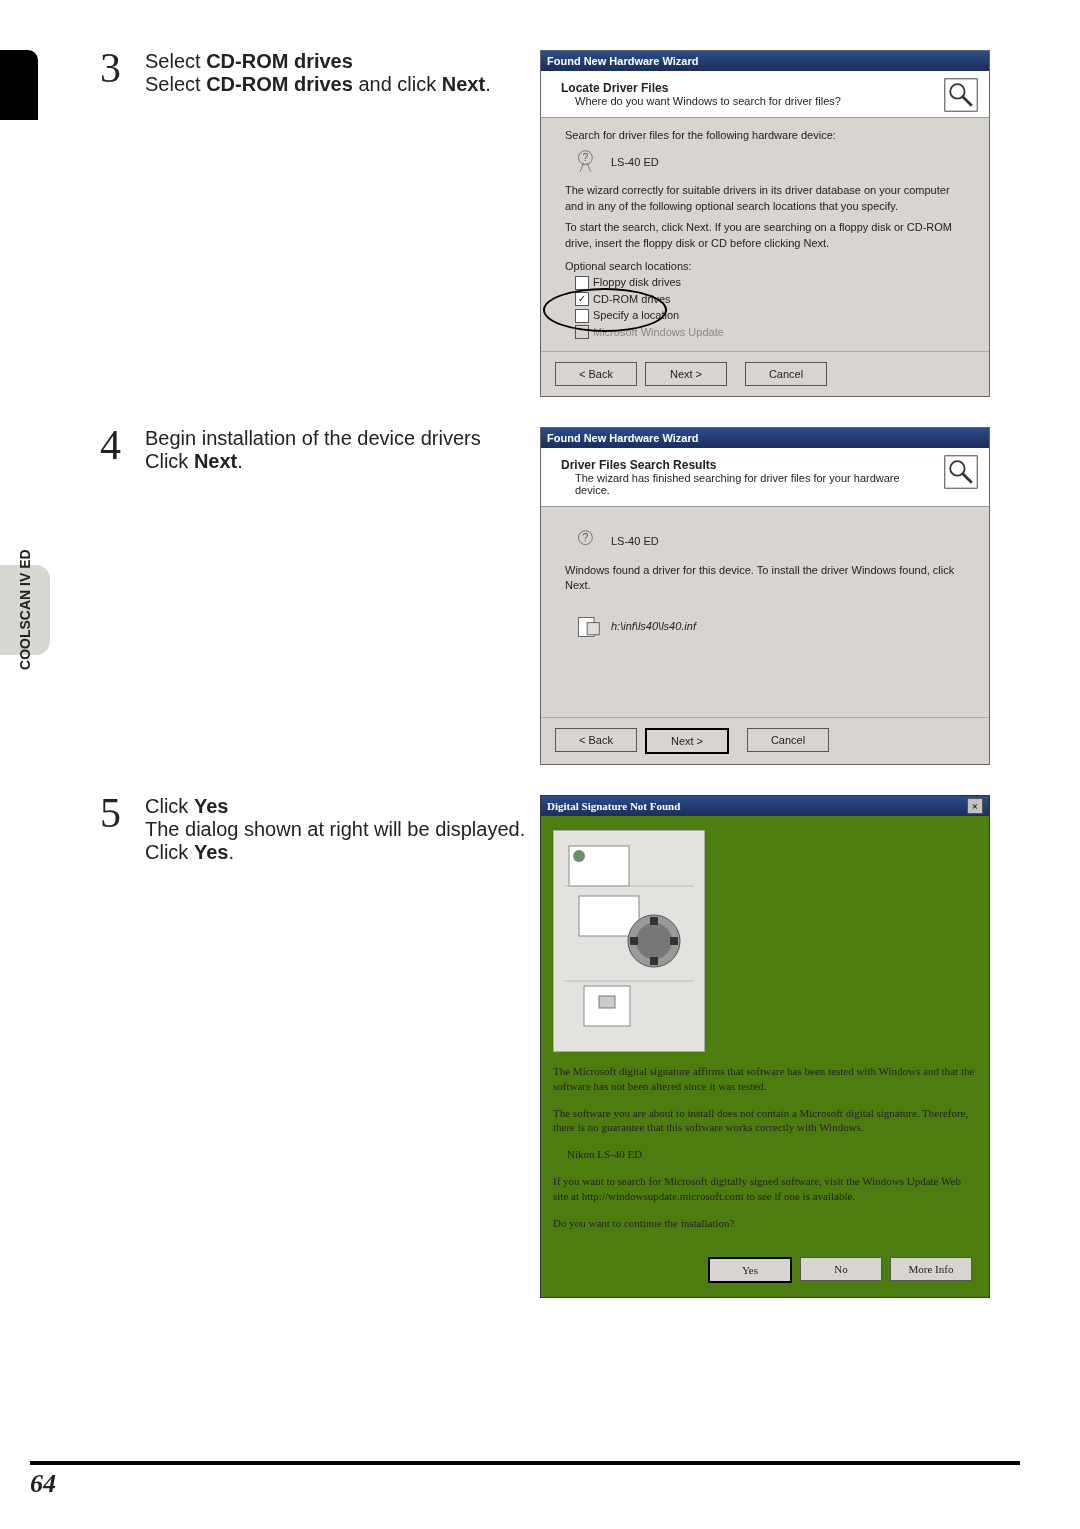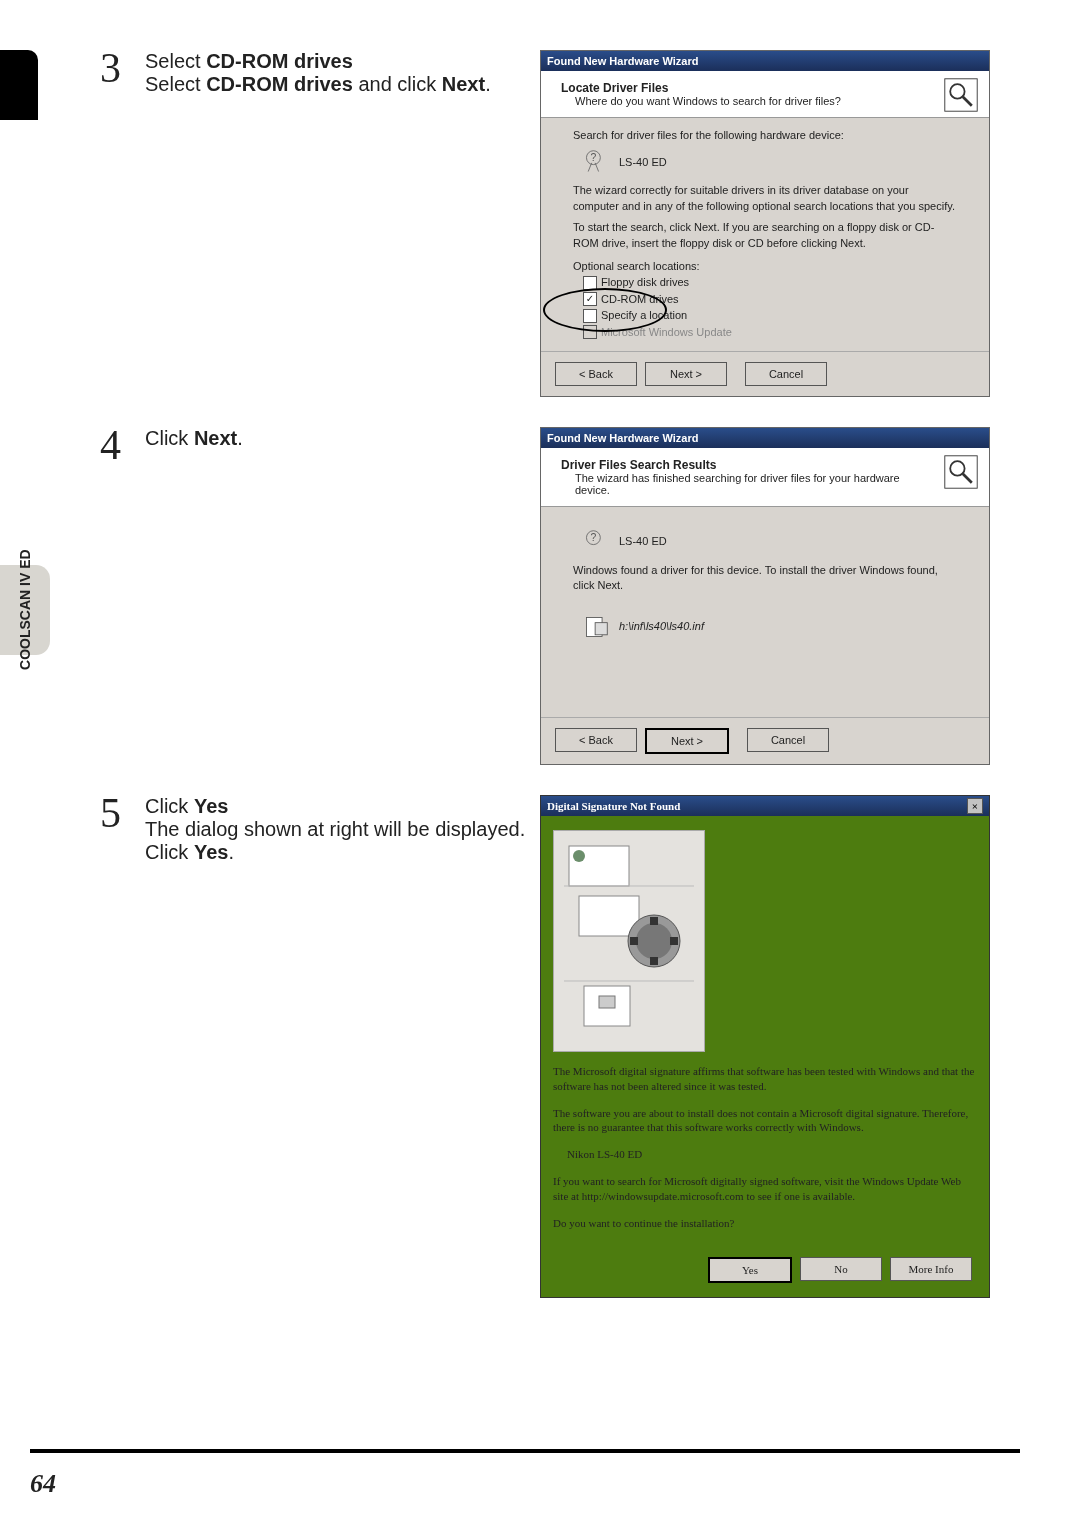--- a/index.html
+++ b/index.html
@@ -76,21 +76,21 @@
     position: relative;
   }
   .dlg-head b { font-weight: 700; font-size: 12px; }
   .mag-icon {
     position: absolute;
     right: 10px; top: 6px;
     width: 36px; height: 36px;
   }
   .dlg-content {
     background: #d8d4cf;
-    padding: 10px 32px;
+    padding: 10px 24px;
     line-height: 1.4;
     font-size: 11px;
   }
   .device-row {
     display: flex;
     align-items: center;
     gap: 10px;
     margin: 6px 0 8px 10px;
   }
   .device-icon {
@@ -189,21 +189,21 @@
   .dsig-text p { margin:0 0 12px 0; }
   .dsig-buttons {
     display:flex;justify-content:center;gap:8px;
     padding:10px 0 14px 150px;
   }
   
   .footer {
     position:absolute;
     left:30px; right:60px; bottom:30px;
     border-top:4px solid #000;
-    padding-top:16px;
+    padding-top:4px;
   }
   .footer-num {
     font-family: Georgia, serif;
     font-style:italic;
     font-size:26px;
     font-weight:bold;
   }
   svg { display:block; }
 </style>
 </head>
@@ -283,20 +283,21 @@
             </div>
         </div>
       </div>
     </div>
   </div>
 
   <div class="section">
     <div class="left-col">
       <span class="step-num">4</span>
       <div class="step-text">
+        <div>Begin installation of the device drivers</div>
         <div>Click <b>Next</b>.</div>
       </div>
     </div>
     <div class="right-col">
       <div class="dialog">
         <div class="dlg-title">
           <span>Found New Hardware Wizard</span>
         </div>
         <div class="dlg-head">
           <b>Driver Files Search Results</b><br>

